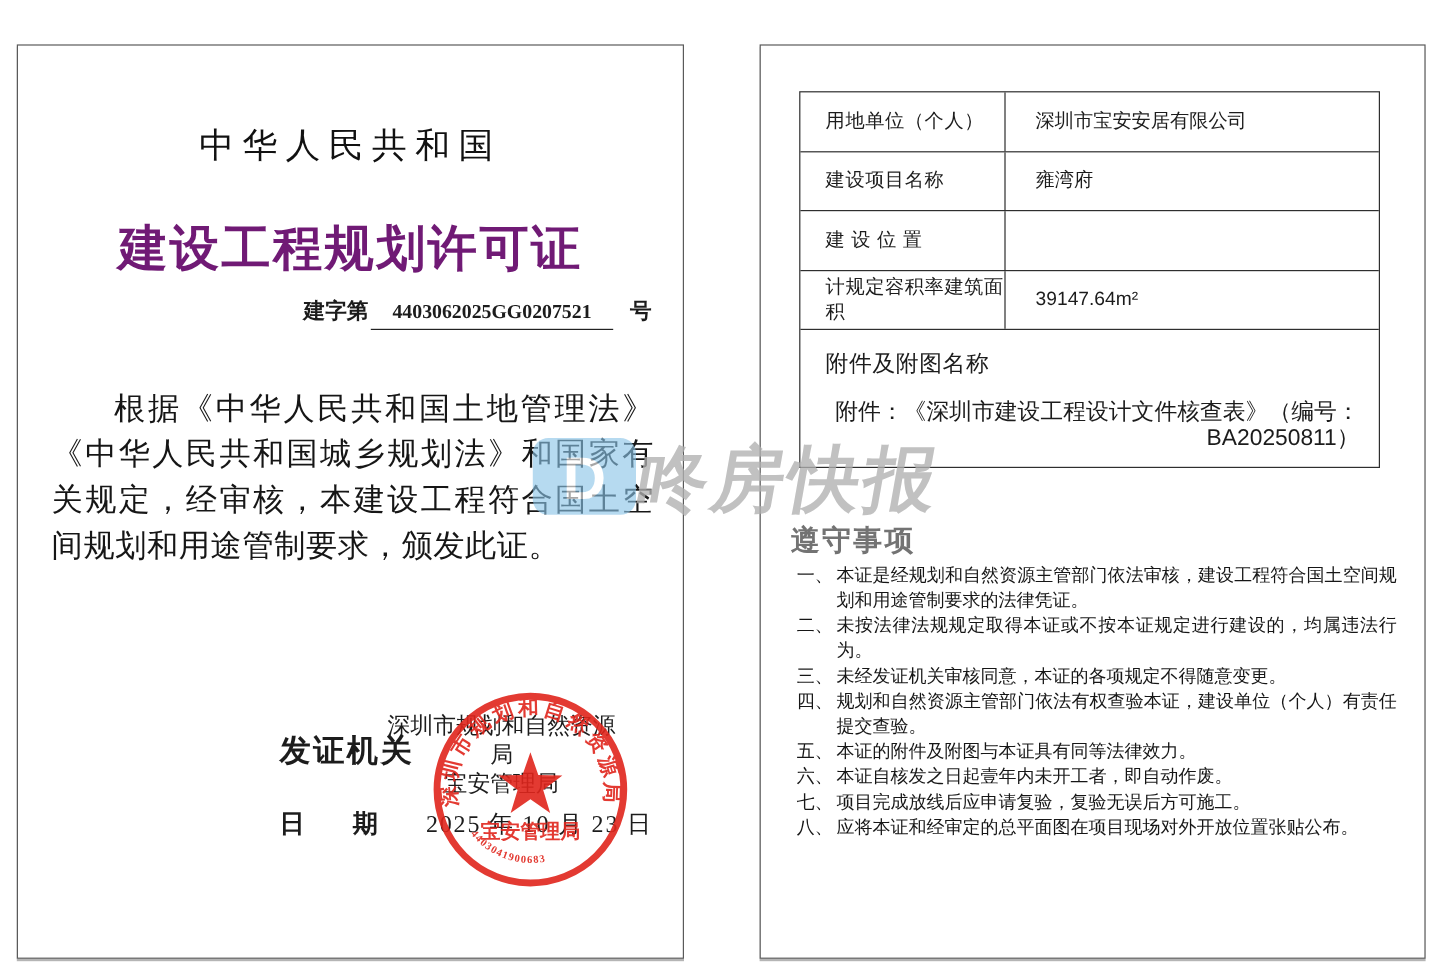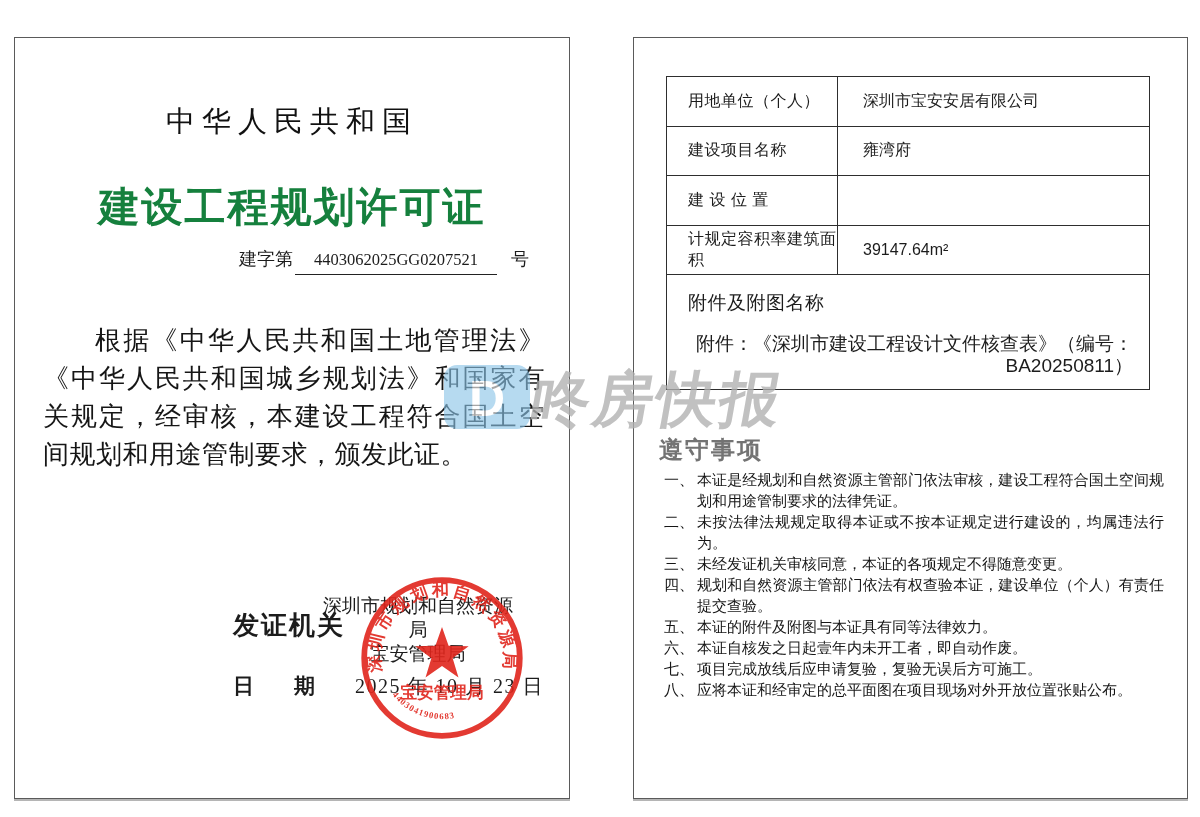--- a/index.html
+++ b/index.html
@@ -7,23 +7,23 @@
 
   .panel{position:absolute;top:37px;height:760px;background:#fff;border:1px solid #5a5a5a;
          box-shadow:0 2px 0 rgba(120,120,120,.55);}
   .panel-left{left:14px;width:554px;}
   .panel-right{left:633px;width:553px;}
 
   
   .country{position:absolute;top:64px;left:0;width:100%;text-align:center;
            font-family:"Liberation Serif",serif;font-size:29px;letter-spacing:7px;color:#111;}
   .cert-title{position:absolute;top:142px;left:0;width:100%;text-align:center;
-              font-size:41px;font-weight:700;letter-spacing:2px;color:#15803d;}
-  .cert-no{position:absolute;top:209px;left:224px;font-family:"Liberation Serif",serif;
-           font-size:18px;white-space:nowrap;}
+              font-size:41px;font-weight:700;letter-spacing:2px;color:#701a75;}
+  .cert-no{position:absolute;top:209px;left:238px;font-family:"Liberation Serif",serif;
+           font-size:18px;white-space:nowrap;font-weight:bold;}
   .cert-no .num{display:inline-block;width:202px;text-align:center;font-size:16.5px;
                 border-bottom:1.5px solid #222;padding-bottom:4px;margin-left:2px;}
   .cert-no .suffix{margin-left:14px;}
   .body-text{position:absolute;top:283px;left:28px;width:502px;font-size:26px;line-height:38px;
              text-align:justify;text-indent:2em;letter-spacing:.5px;color:#161616;}
   .issuer-label{position:absolute;top:570px;left:218px;font-size:26px;font-weight:700;letter-spacing:2px;}
   .issuer-value{position:absolute;top:556px;left:303px;width:200px;text-align:center;
                 font-family:"Liberation Serif",serif;font-size:19px;line-height:24px;}
   .date-label{position:absolute;top:634px;left:218px;width:82px;display:flex;
               justify-content:space-between;font-size:21px;font-weight:700;}

